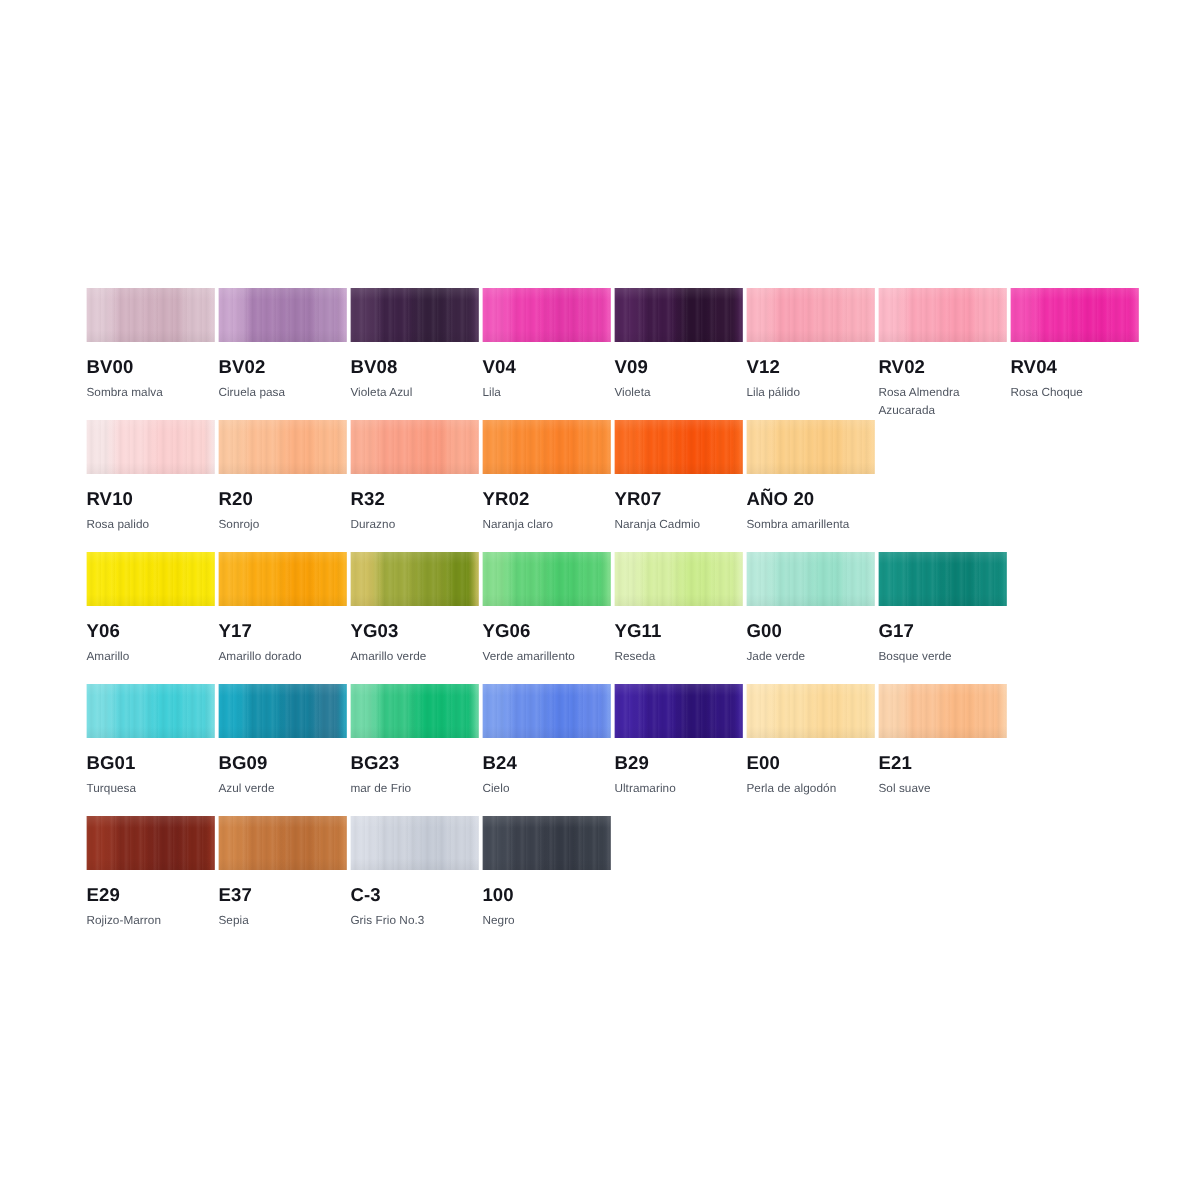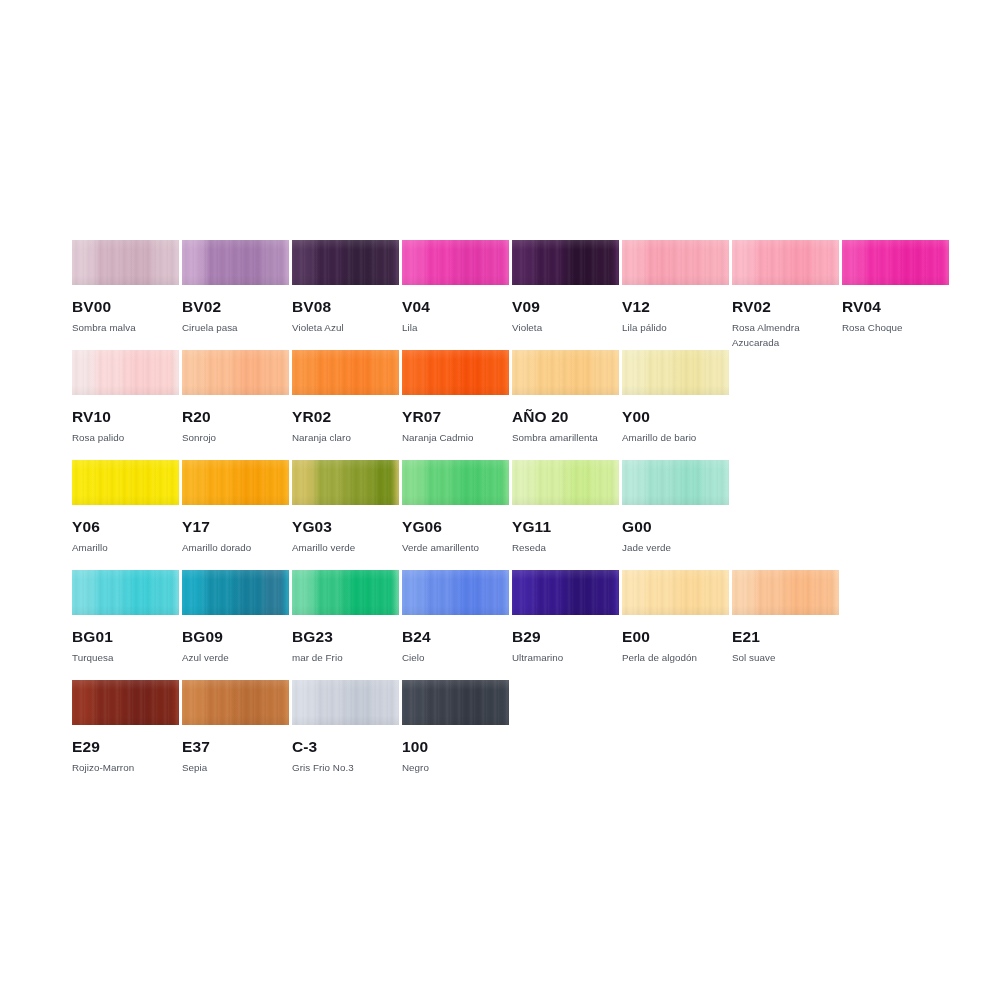--- a/index.html
+++ b/index.html
@@ -216,20 +216,32 @@
             <div class="seg" style="left: 27.82px; width: 33.6px; background: linear-gradient(90deg, rgb(252, 190, 147) 0%, rgb(252, 190, 147) 55%, rgb(252, 177, 131) 100%);"></div>
             <div class="seg" style="left: 59.92px; width: 27.18px; background: linear-gradient(90deg, rgb(252, 177, 131) 0%, rgb(252, 177, 131) 55%, rgb(252, 185, 140) 100%);"></div>
             <div class="seg" style="left: 85.6px; width: 22.9px; background: linear-gradient(90deg, rgb(252, 185, 140) 0%, rgb(252, 185, 140) 55%, rgb(251, 199, 159) 100%);"></div>
             <div class="grain"></div>
             <div class="sheen"></div>
           </div>
           <div class="swatch-code">R20</div>
           <div class="swatch-name">Sonrojo</div>
         </div>
         <div class="swatch-cell">
+          <div class="swatch-block" title="R32 Durazno">
+            <div class="seg" style="left: 0px; width: 29.32px; background: linear-gradient(90deg, rgb(251, 173, 147) 0%, rgb(251, 173, 147) 55%, rgb(251, 161, 137) 100%);"></div>
+            <div class="seg" style="left: 27.82px; width: 33.6px; background: linear-gradient(90deg, rgb(251, 161, 137) 0%, rgb(251, 161, 137) 55%, rgb(251, 155, 128) 100%);"></div>
+            <div class="seg" style="left: 59.92px; width: 27.18px; background: linear-gradient(90deg, rgb(251, 155, 128) 0%, rgb(251, 155, 128) 55%, rgb(251, 169, 143) 100%);"></div>
+            <div class="seg" style="left: 85.6px; width: 22.9px; background: linear-gradient(90deg, rgb(251, 169, 143) 0%, rgb(251, 169, 143) 55%, rgb(251, 173, 147) 100%);"></div>
+            <div class="grain"></div>
+            <div class="sheen"></div>
+          </div>
+          <div class="swatch-code">R32</div>
+          <div class="swatch-name">Durazno</div>
+        </div>
+        <div class="swatch-cell">
           <div class="swatch-block" title="YR02 Naranja claro">
             <div class="seg" style="left: 0px; width: 29.32px; background: linear-gradient(90deg, rgb(251, 149, 64) 0%, rgb(251, 149, 64) 55%, rgb(251, 138, 49) 100%);"></div>
             <div class="seg" style="left: 27.82px; width: 33.6px; background: linear-gradient(90deg, rgb(251, 138, 49) 0%, rgb(251, 138, 49) 55%, rgb(251, 129, 41) 100%);"></div>
             <div class="seg" style="left: 59.92px; width: 27.18px; background: linear-gradient(90deg, rgb(251, 129, 41) 0%, rgb(251, 129, 41) 55%, rgb(251, 140, 52) 100%);"></div>
             <div class="seg" style="left: 85.6px; width: 22.9px; background: linear-gradient(90deg, rgb(251, 140, 52) 0%, rgb(251, 140, 52) 55%, rgb(251, 149, 64) 100%);"></div>
             <div class="grain"></div>
             <div class="sheen"></div>
           </div>
           <div class="swatch-code">YR02</div>
           <div class="swatch-name">Naranja claro</div>
@@ -251,32 +263,20 @@
             <div class="seg" style="left: 0px; width: 29.32px; background: linear-gradient(90deg, rgb(252, 215, 154) 0%, rgb(252, 215, 154) 55%, rgb(251, 207, 137) 100%);"></div>
             <div class="seg" style="left: 27.82px; width: 33.6px; background: linear-gradient(90deg, rgb(251, 207, 137) 0%, rgb(251, 207, 137) 55%, rgb(251, 203, 130) 100%);"></div>
             <div class="seg" style="left: 59.92px; width: 27.18px; background: linear-gradient(90deg, rgb(251, 203, 130) 0%, rgb(251, 203, 130) 55%, rgb(251, 210, 145) 100%);"></div>
             <div class="seg" style="left: 85.6px; width: 22.9px; background: linear-gradient(90deg, rgb(251, 210, 145) 0%, rgb(251, 210, 145) 55%, rgb(252, 215, 154) 100%);"></div>
             <div class="grain"></div>
             <div class="sheen"></div>
           </div>
           <div class="swatch-code">AÑO 20</div>
           <div class="swatch-name">Sombra amarillenta</div>
         </div>
-        <div class="swatch-cell">
-          <div class="swatch-block" title="Y00 Amarillo de bario">
-            <div class="seg" style="left: 0px; width: 29.32px; background: linear-gradient(90deg, rgb(244, 238, 193) 0%, rgb(244, 238, 193) 55%, rgb(242, 233, 176) 100%);"></div>
-            <div class="seg" style="left: 27.82px; width: 33.6px; background: linear-gradient(90deg, rgb(242, 233, 176) 0%, rgb(242, 233, 176) 55%, rgb(240, 229, 163) 100%);"></div>
-            <div class="seg" style="left: 59.92px; width: 27.18px; background: linear-gradient(90deg, rgb(240, 229, 163) 0%, rgb(240, 229, 163) 55%, rgb(242, 233, 178) 100%);"></div>
-            <div class="seg" style="left: 85.6px; width: 22.9px; background: linear-gradient(90deg, rgb(242, 233, 178) 0%, rgb(242, 233, 178) 55%, rgb(244, 238, 193) 100%);"></div>
-            <div class="grain"></div>
-            <div class="sheen"></div>
-          </div>
-          <div class="swatch-code">Y00</div>
-          <div class="swatch-name">Amarillo de bario</div>
-        </div>
       </div>
       <div class="swatch-row">
         <div class="swatch-cell">
           <div class="swatch-block" title="Y06 Amarillo">
             <div class="seg" style="left: 0px; width: 29.32px; background: linear-gradient(90deg, rgb(251, 234, 11) 0%, rgb(251, 234, 11) 55%, rgb(250, 231, 5) 100%);"></div>
             <div class="seg" style="left: 27.82px; width: 33.6px; background: linear-gradient(90deg, rgb(250, 231, 5) 0%, rgb(250, 231, 5) 55%, rgb(249, 228, 0) 100%);"></div>
             <div class="seg" style="left: 59.92px; width: 27.18px; background: linear-gradient(90deg, rgb(249, 228, 0) 0%, rgb(249, 228, 0) 55%, rgb(250, 232, 6) 100%);"></div>
             <div class="seg" style="left: 85.6px; width: 22.9px; background: linear-gradient(90deg, rgb(250, 232, 6) 0%, rgb(250, 232, 6) 55%, rgb(251, 234, 11) 100%);"></div>
             <div class="grain"></div>
             <div class="sheen"></div>
@@ -337,20 +337,32 @@
             <div class="seg" style="left: 0px; width: 29.32px; background: linear-gradient(90deg, rgb(183, 233, 218) 0%, rgb(183, 233, 218) 55%, rgb(164, 227, 208) 100%);"></div>
             <div class="seg" style="left: 27.82px; width: 33.6px; background: linear-gradient(90deg, rgb(164, 227, 208) 0%, rgb(164, 227, 208) 55%, rgb(151, 224, 201) 100%);"></div>
             <div class="seg" style="left: 59.92px; width: 27.18px; background: linear-gradient(90deg, rgb(151, 224, 201) 0%, rgb(151, 224, 201) 55%, rgb(168, 229, 211) 100%);"></div>
             <div class="seg" style="left: 85.6px; width: 22.9px; background: linear-gradient(90deg, rgb(168, 229, 211) 0%, rgb(168, 229, 211) 55%, rgb(183, 233, 218) 100%);"></div>
             <div class="grain"></div>
             <div class="sheen"></div>
           </div>
           <div class="swatch-code">G00</div>
           <div class="swatch-name">Jade verde</div>
         </div>
+        <div class="swatch-cell">
+          <div class="swatch-block" title="G17 Bosque verde">
+            <div class="seg" style="left: 0px; width: 29.32px; background: linear-gradient(90deg, rgb(21, 147, 133) 0%, rgb(21, 147, 133) 55%, rgb(15, 138, 125) 100%);"></div>
+            <div class="seg" style="left: 27.82px; width: 33.6px; background: linear-gradient(90deg, rgb(15, 138, 125) 0%, rgb(15, 138, 125) 55%, rgb(10, 129, 116) 100%);"></div>
+            <div class="seg" style="left: 59.92px; width: 27.18px; background: linear-gradient(90deg, rgb(10, 129, 116) 0%, rgb(10, 129, 116) 55%, rgb(16, 137, 124) 100%);"></div>
+            <div class="seg" style="left: 85.6px; width: 22.9px; background: linear-gradient(90deg, rgb(16, 137, 124) 0%, rgb(16, 137, 124) 55%, rgb(21, 147, 133) 100%);"></div>
+            <div class="grain"></div>
+            <div class="sheen"></div>
+          </div>
+          <div class="swatch-code">G17</div>
+          <div class="swatch-name">Bosque verde</div>
+        </div>
       </div>
       <div class="swatch-row">
         <div class="swatch-cell">
           <div class="swatch-block" title="BG01 Turquesa">
             <div class="seg" style="left: 0px; width: 29.32px; background: linear-gradient(90deg, rgb(121, 221, 226) 0%, rgb(121, 221, 226) 55%, rgb(90, 213, 221) 100%);"></div>
             <div class="seg" style="left: 27.82px; width: 33.6px; background: linear-gradient(90deg, rgb(90, 213, 221) 0%, rgb(90, 213, 221) 55%, rgb(64, 207, 216) 100%);"></div>
             <div class="seg" style="left: 59.92px; width: 27.18px; background: linear-gradient(90deg, rgb(64, 207, 216) 0%, rgb(64, 207, 216) 55%, rgb(79, 210, 218) 100%);"></div>
             <div class="seg" style="left: 85.6px; width: 22.9px; background: linear-gradient(90deg, rgb(79, 210, 218) 0%, rgb(79, 210, 218) 55%, rgb(121, 221, 226) 100%);"></div>
             <div class="grain"></div>
             <div class="sheen"></div>

